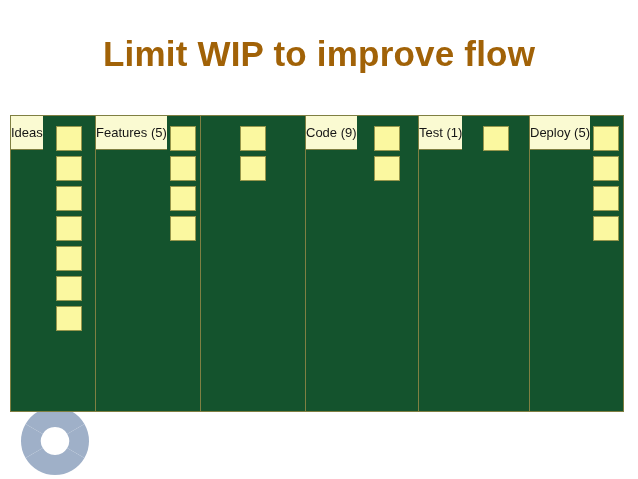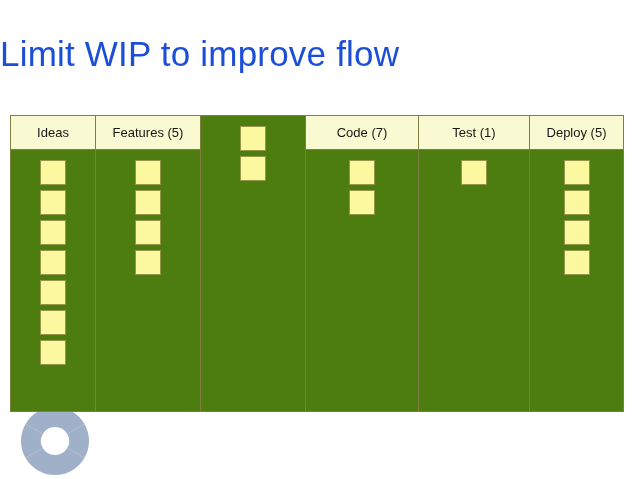--- a/index.html
+++ b/index.html
@@ -25,24 +25,25 @@
     z-index: 1;
     pointer-events: none;
   }
 
   
   #slide-title {
     position: absolute;
     left: 0;
     top: 33px;
     width: 638px;
+    text-align: center;
     font-size: 35px;
     line-height: 42px;
-    font-weight: normal;
-    color: #1d4ed8;
+    font-weight: bold;
+    color: #a16207;
     letter-spacing: 0.2px;
     z-index: 3;
     white-space: nowrap;
   }
 
   
   #kanban-board {
     position: absolute;
     left: 10px;
     top: 115px;
@@ -53,22 +54,22 @@
     background: #fafad2;
     display: flex;
     z-index: 2;
   }
 
   .kanban-column {
     position: relative;
     box-sizing: border-box;
     border-right: 1px solid #7f7f42;
     display: flex;
-    flex-direction: column;
-    background: #4d7c0f;
+    flex-direction: row;
+    background: #14532d;
   }
   .kanban-column:last-child {
     border-right: none;
   }
 
   .column-header {
     height: 34px;
     box-sizing: border-box;
     border-bottom: 1px solid #7f7f42;
     display: flex;
@@ -151,21 +152,21 @@
   </div>
 
   <div class="kanban-column col-uidesign">
     <div class="column-body">
       <div class="card"></div>
       <div class="card"></div>
     </div>
   </div>
 
   <div class="kanban-column col-code">
-    <div class="column-header">Code (7)</div>
+    <div class="column-header">Code (9)</div>
     <div class="column-body">
       <div class="card"></div>
       <div class="card"></div>
     </div>
   </div>
 
   <div class="kanban-column col-test">
     <div class="column-header">Test (1)</div>
     <div class="column-body">
       <div class="card"></div>

